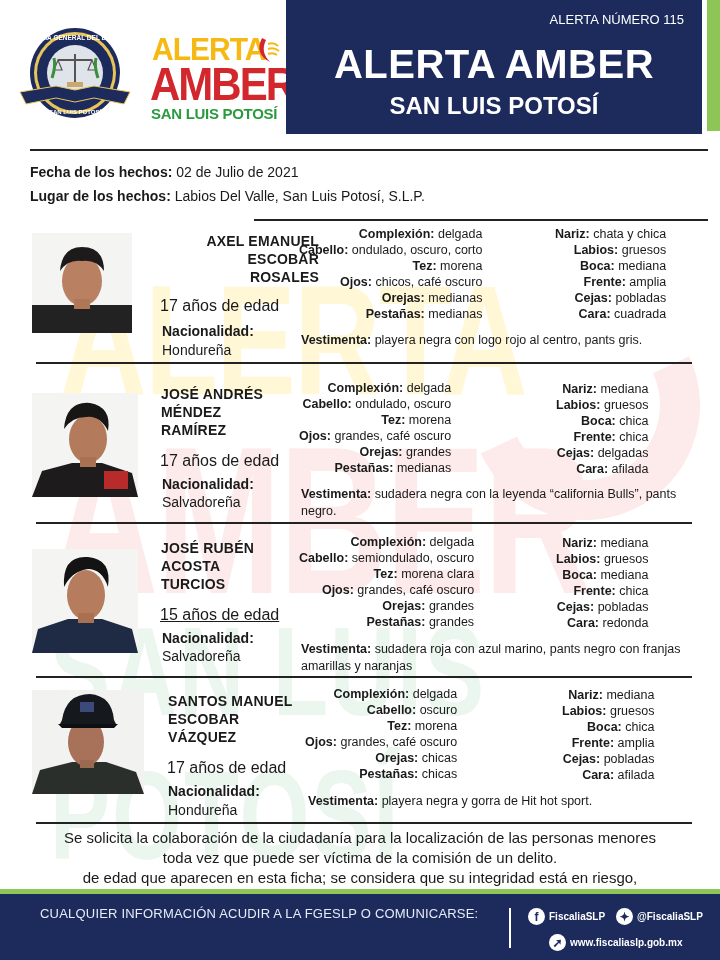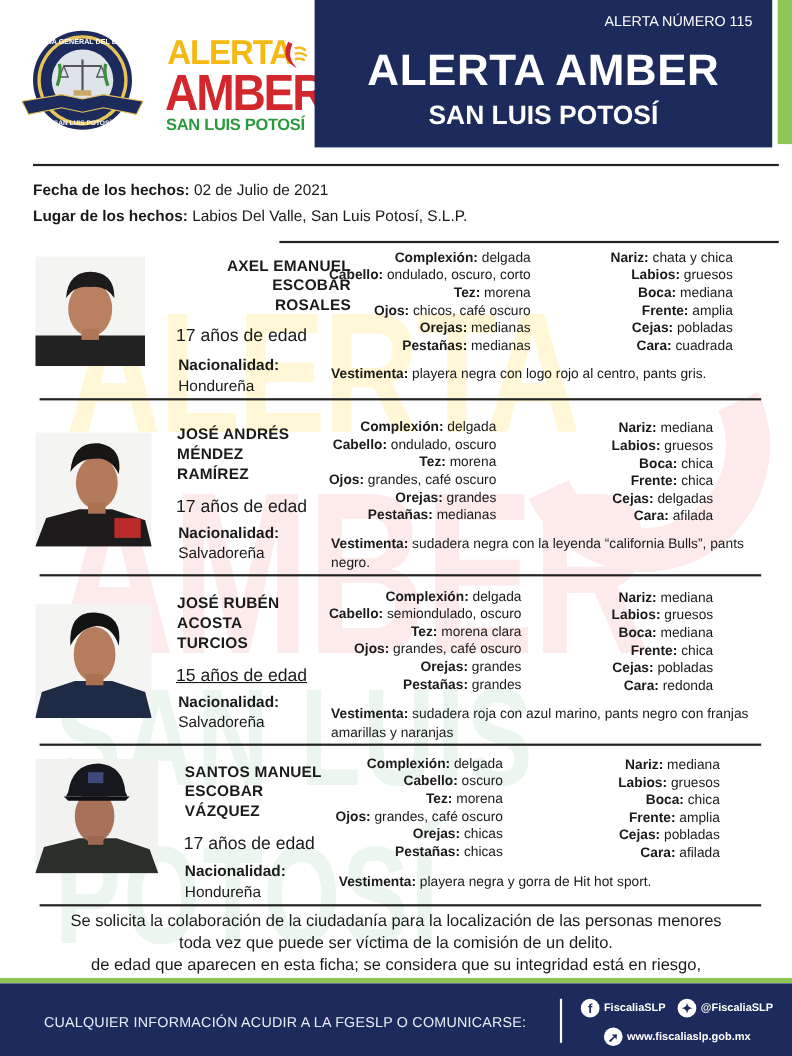--- a/index.html
+++ b/index.html
@@ -43,21 +43,21 @@
   .nat-val { position: absolute; font-size: 14px; }
   .col { position: absolute; font-size: 12.5px; line-height: 16px; text-align: right; }
   .col .f b { font-weight: bold; }
   .vest { position: absolute; font-size: 12.5px; line-height: 17px; width: 385px; }
 
   .closing { position: absolute; left: 30px; width: 660px; top: 828px; text-align: center; font-size: 15px; line-height: 20px; color: #1a1a1a; }
 
   
   .footer-green { position: absolute; left: 0; top: 889px; width: 720px; height: 5px; background: #8dc657; }
   .footer { position: absolute; left: 0; top: 894px; width: 720px; height: 66px; background: #1d2a5c; color: #fff; }
-  .footer-info { position: absolute; left: 40px; top: 28px; font-size: 13px; color: #e8ecf6; letter-spacing: 0.2px; }
+  .footer-info { position: absolute; left: 40px; top: 12px; font-size: 13px; color: #e8ecf6; letter-spacing: 0.2px; }
   .footer-phones { position: absolute; left: 32px; top: 30px; font: bold 21px "Liberation Sans", sans-serif; color: #fff; }
   .footer-divider { position: absolute; left: 509px; top: 14px; width: 1.5px; height: 40px; background: #ffffff; }
   .social { position: absolute; display: flex; align-items: center; font: bold 10px "Liberation Sans", sans-serif; color: #fff; }
   .social .ic { width: 17px; height: 17px; border-radius: 50%; background: #fff; color: #1d2a5c; display: inline-flex; align-items: center; justify-content: center; font: bold 12px "Liberation Sans", sans-serif; margin-right: 4px; }
 </style>
 </head>
 <body>
 
 <div class="watermark">
   <div class="wm-alerta">ALERTA</div>

